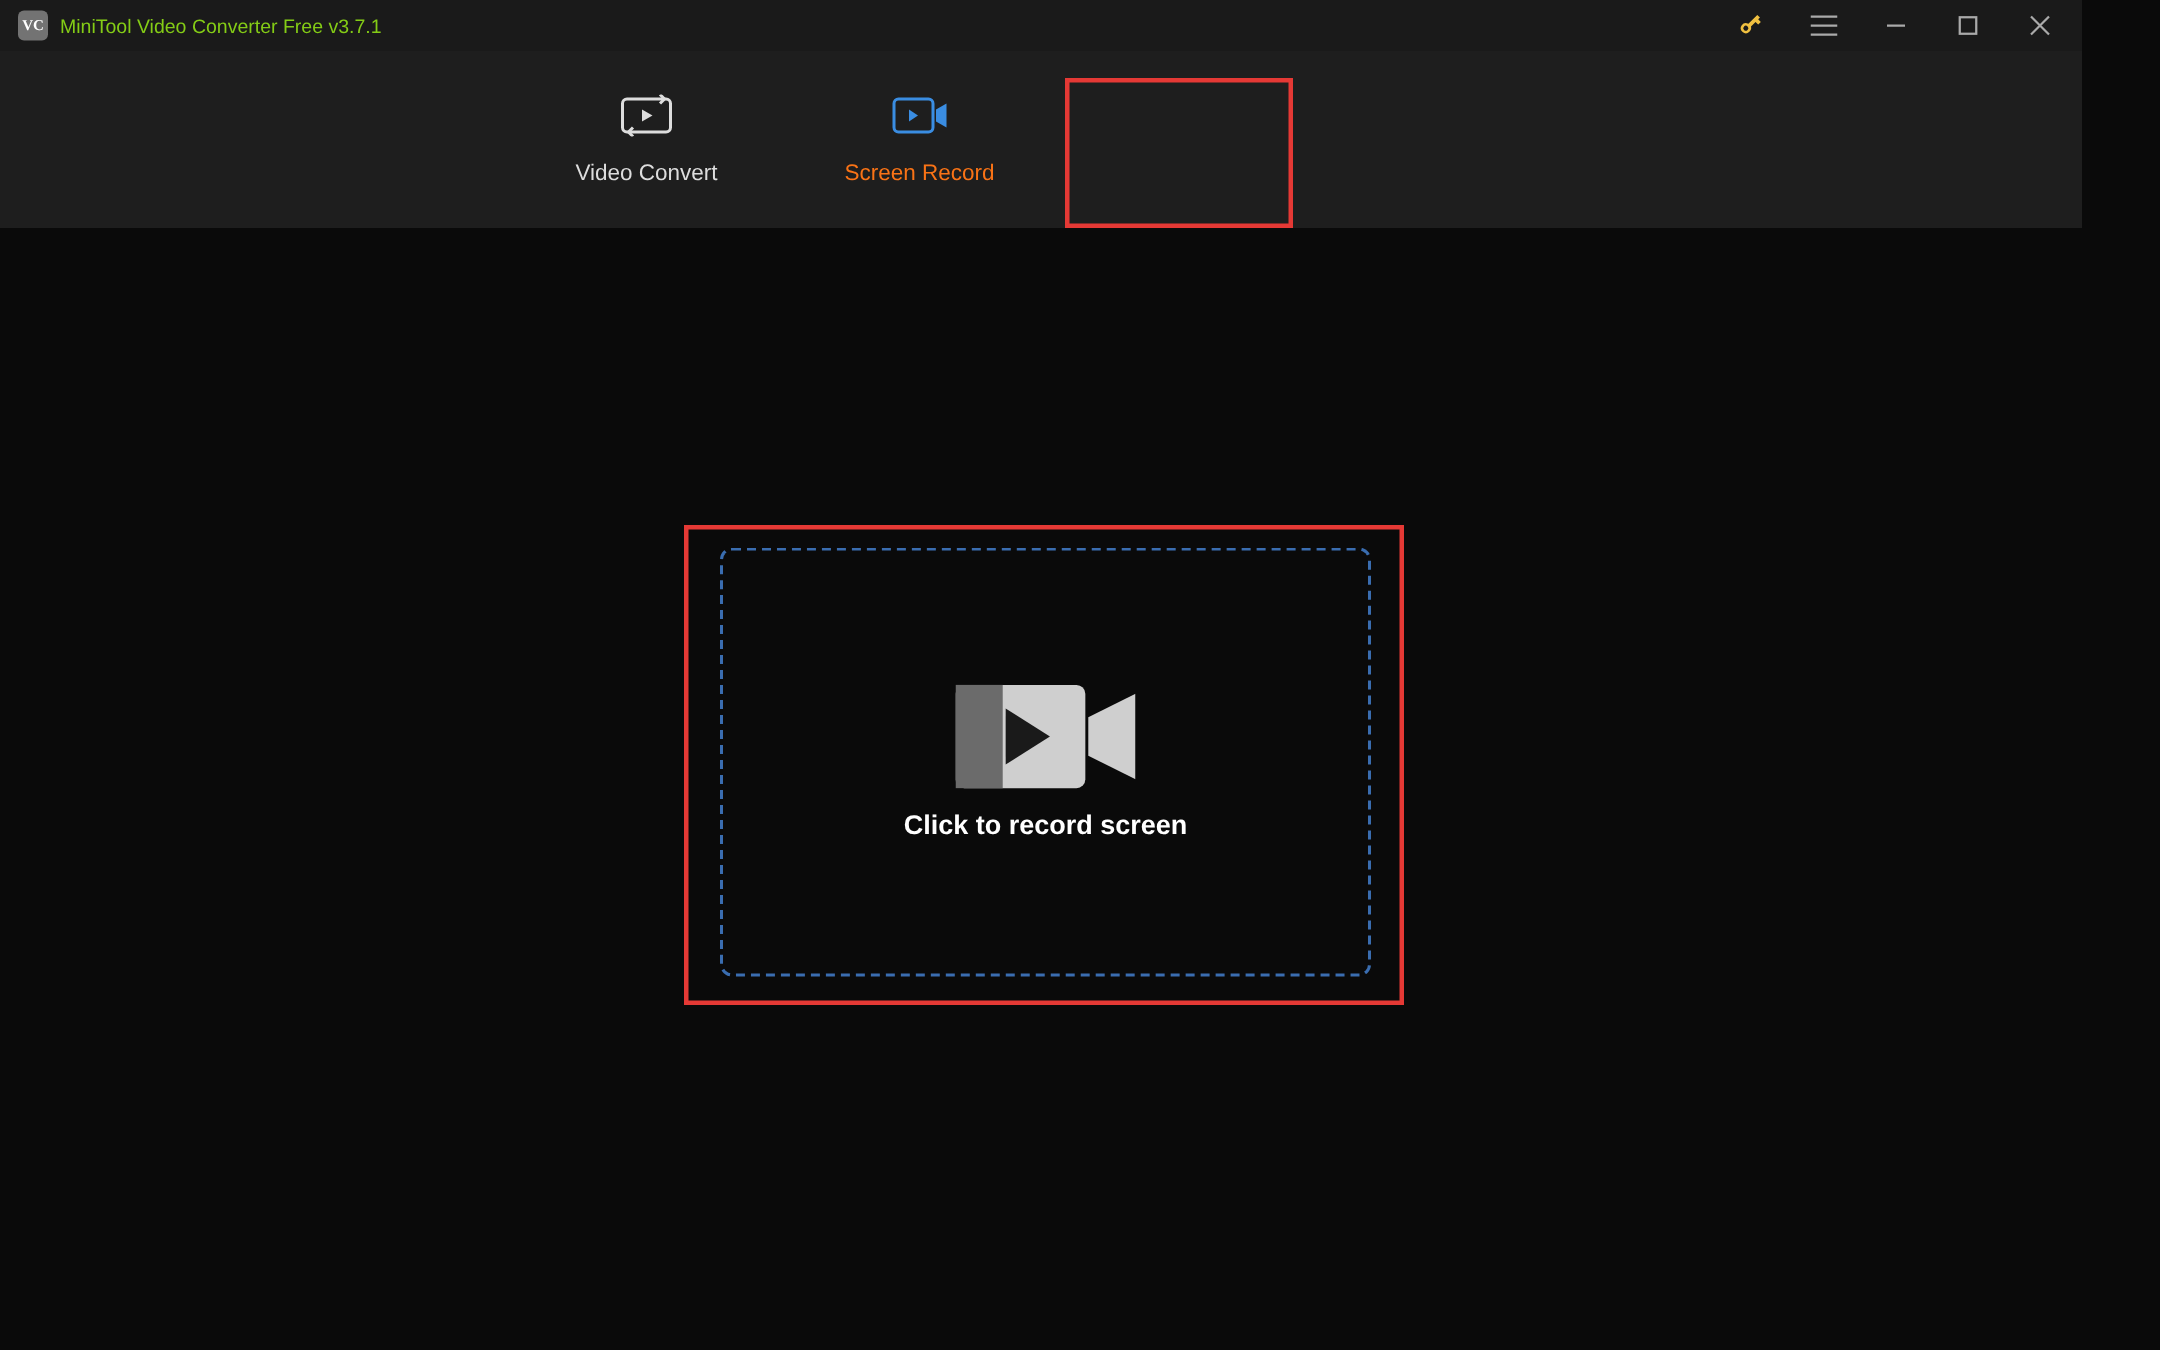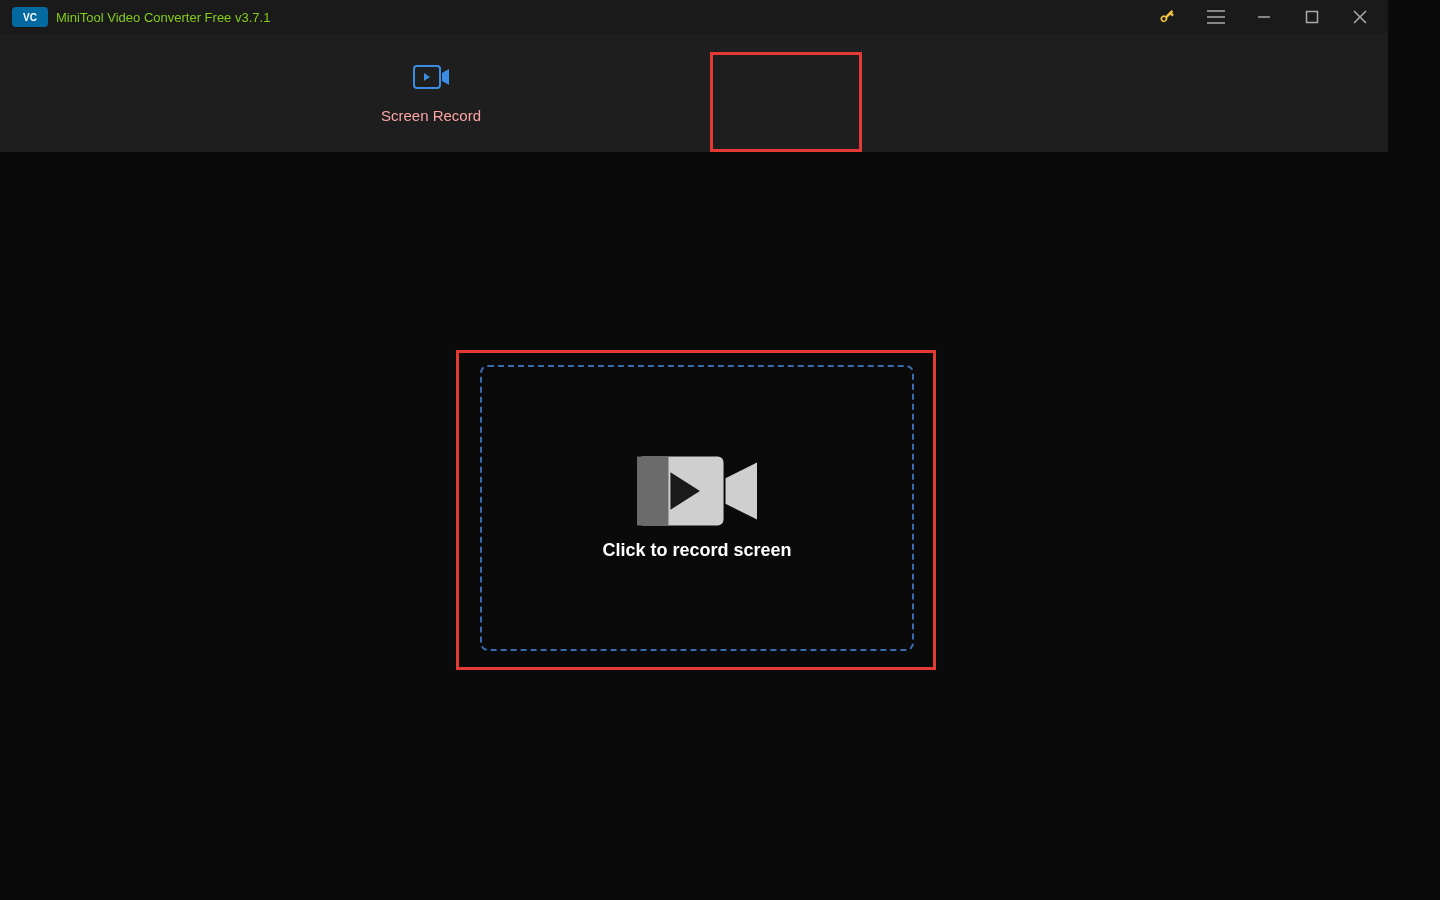--- a/index.html
+++ b/index.html
@@ -20,31 +20,32 @@
       background: #0a0a0a;
     }
     .titlebar {
       height: 34px;
       display: flex;
       align-items: center;
       padding: 0 12px;
       background: #1a1a1a;
     }
     .app-icon {
-      width: 36px;
+      width: 20px;
       height: 20px;
-      background: #0369a1;
+      background: #737373;
       border-radius: 4px;
       display: flex;
       align-items: center;
       justify-content: center;
       color: #fff;
       font-size: 10px;
       font-weight: bold;
       margin-right: 8px;
+      font-family: Liberation Serif, serif;
     }
     .app-title { color: #84cc16; font-size: 13px; }
     .titlebar-right { margin-left: auto; display: flex; align-items: center; gap: 28px; padding-right: 6px; }
     .titlebar-btn { color: #aaa; font-size: 16px; cursor: pointer; display: flex; align-items: center; justify-content: center; width: 20px; height: 20px; }
     .key-icon { color: #f0c040; }
     .nav {
       height: 118px;
       background: #1e1e1e;
       display: flex;
       align-items: stretch;
@@ -55,21 +56,21 @@
       display: flex;
       flex-direction: column;
       align-items: center;
       justify-content: center;
       gap: 16px;
       cursor: pointer;
       color: #ddd;
       font-size: 15px;
       position: relative;
     }
-    .nav-item.active { color: #fca5a5; }
+    .nav-item.active { color: #f97316; }
     .nav-icon { width: 40px; height: 28px; display: flex; align-items: center; justify-content: center; }
     .highlight-box-nav {
       position: absolute;
       border: 3px solid #e53935;
       pointer-events: none;
       z-index: 10;
     }
     .highlight-nav { left: 710px; top: 52px; width: 152px; height: 100px; }
     .highlight-main { left: 456px; top: 350px; width: 480px; height: 320px; }
     .main-area {
@@ -137,20 +138,30 @@
       </div>
       <div class="titlebar-btn">
         <svg width="14" height="14" viewBox="0 0 14 14">
             <path stroke="#aaa" stroke-width="1.5" d="M1 1l12 12M13 1L1 13"></path>
           </svg>
       </div>
     </div>
   </div>
 
   <div class="nav">
+    <div class="nav-item">
+      <div class="nav-icon">
+        <svg width="38" height="28" viewBox="0 0 38 28">
+          <rect x="3" y="3" width="32" height="22" rx="3" fill="none" stroke="#ddd" stroke-width="2"></rect>
+          <path d="M16 10l7 4-7 4z" fill="#ddd"></path>
+          <path d="M28 0l3 3-3 3M10 28l-3-3 3-3" stroke="#ddd" stroke-width="2" fill="none"></path>
+        </svg>
+      </div>
+      <span>Video Convert</span>
+    </div>
     <div class="nav-item active">
       <div class="nav-icon">
         <svg width="38" height="26" viewBox="0 0 38 26">
           <rect x="2" y="2" width="26" height="22" rx="3" fill="none" stroke="#3a8de2" stroke-width="2"></rect>
           <path d="M12 9l6 4-6 4z" fill="#3a8de2"></path>
           <path d="M30 9l7-4v16l-7-4z" fill="#3a8de2"></path>
         </svg>
       </div>
       <span>Screen Record</span>
     </div>

